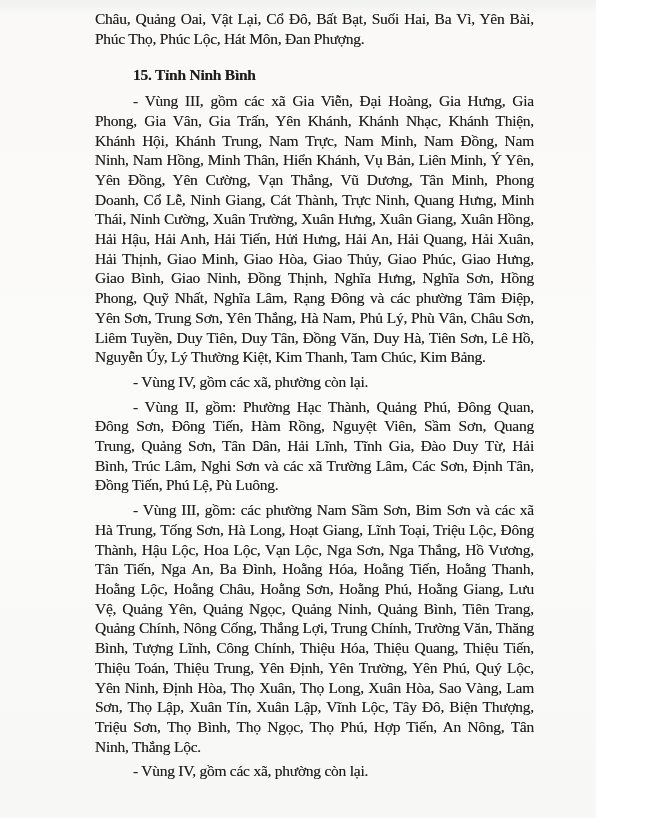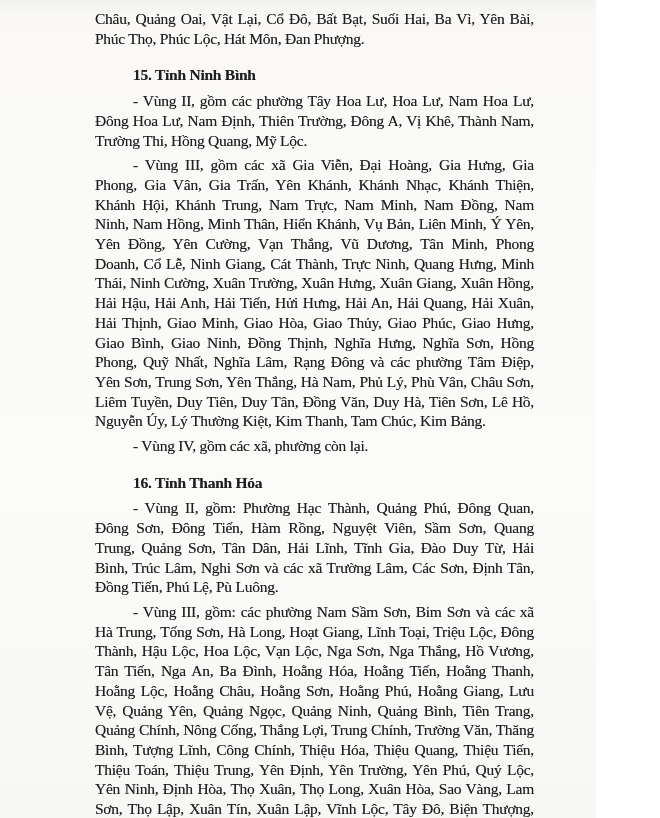--- a/index.html
+++ b/index.html
@@ -42,21 +42,19 @@
     text-shadow: 0 0 0.4px rgba(30,30,30,0.55);
   }
 </style>
 </head>
 <body>
 
 <div class="page">
   <div id="doc-body">
       <p class="para continuation">Châu, Quảng Oai, Vật Lại, Cổ Đô, Bất Bạt, Suối Hai, Ba Vì, Yên Bài, Phúc Thọ, Phúc Lộc, Hát Môn, Đan Phượng.</p>
       <p class="para heading">15. Tỉnh Ninh Bình</p>
-      <p class="para item">- Vùng II, gồm các phường Tây Hoa Lư, Hoa Lư, Nam Hoa Lư, Đông Hoa Lư, Nam Định, Thiên Trường, Đông A, Vị Khê, Thành Nam, Trường Thi, Hồng Quang, Mỹ Lộc.</p>
       <p class="para item">- Vùng III, gồm các xã Gia Viễn, Đại Hoàng, Gia Hưng, Gia Phong, Gia Vân, Gia Trấn, Yên Khánh, Khánh Nhạc, Khánh Thiện, Khánh Hội, Khánh Trung, Nam Trực, Nam Minh, Nam Đồng, Nam Ninh, Nam Hồng, Minh Thân, Hiển Khánh, Vụ Bản, Liên Minh, Ý Yên, Yên Đồng, Yên Cường, Vạn Thắng, Vũ Dương, Tân Minh, Phong Doanh, Cổ Lễ, Ninh Giang, Cát Thành, Trực Ninh, Quang Hưng, Minh Thái, Ninh Cường, Xuân Trường, Xuân Hưng, Xuân Giang, Xuân Hồng, Hải Hậu, Hải Anh, Hải Tiến, Hửi Hưng, Hải An, Hải Quang, Hải Xuân, Hải Thịnh, Giao Minh, Giao Hòa, Giao Thủy, Giao Phúc, Giao Hưng, Giao Bình, Giao Ninh, Đồng Thịnh, Nghĩa Hưng, Nghĩa Sơn, Hồng Phong, Quỹ Nhất, Nghĩa Lâm, Rạng Đông và các phường Tâm Điệp, Yên Sơn, Trung Sơn, Yên Thắng, Hà Nam, Phủ Lý, Phù Vân, Châu Sơn, Liêm Tuyền, Duy Tiên, Duy Tân, Đồng Văn, Duy Hà, Tiên Sơn, Lê Hồ, Nguyễn Úy, Lý Thường Kiệt, Kim Thanh, Tam Chúc, Kim Bảng.</p>
       <p class="para item">- Vùng IV, gồm các xã, phường còn lại.</p>
-      <p class="para heading">16. Tỉnh Thanh Hóa</p>
       <p class="para item">- Vùng II, gồm: Phường Hạc Thành, Quảng Phú, Đông Quan, Đông Sơn, Đông Tiến, Hàm Rồng, Nguyệt Viên, Sầm Sơn, Quang Trung, Quảng Sơn, Tân Dân, Hải Lĩnh, Tĩnh Gia, Đào Duy Từ, Hải Bình, Trúc Lâm, Nghi Sơn và các xã Trường Lâm, Các Sơn, Định Tân, Đồng Tiến, Phú Lệ, Pù Luông.</p>
       <p class="para item">- Vùng III, gồm: các phường Nam Sầm Sơn, Bim Sơn và các xã Hà Trung, Tống Sơn, Hà Long, Hoạt Giang, Lĩnh Toại, Triệu Lộc, Đông Thành, Hậu Lộc, Hoa Lộc, Vạn Lộc, Nga Sơn, Nga Thắng, Hồ Vương, Tân Tiến, Nga An, Ba Đình, Hoằng Hóa, Hoằng Tiến, Hoằng Thanh, Hoằng Lộc, Hoằng Châu, Hoằng Sơn, Hoằng Phú, Hoằng Giang, Lưu Vệ, Quảng Yên, Quảng Ngọc, Quảng Ninh, Quảng Bình, Tiên Trang, Quảng Chính, Nông Cống, Thắng Lợi, Trung Chính, Trường Văn, Thăng Bình, Tượng Lĩnh, Công Chính, Thiệu Hóa, Thiệu Quang, Thiệu Tiến, Thiệu Toán, Thiệu Trung, Yên Định, Yên Trường, Yên Phú, Quý Lộc, Yên Ninh, Định Hòa, Thọ Xuân, Thọ Long, Xuân Hòa, Sao Vàng, Lam Sơn, Thọ Lập, Xuân Tín, Xuân Lập, Vĩnh Lộc, Tây Đô, Biện Thượng, Triệu Sơn, Thọ Bình, Thọ Ngọc, Thọ Phú, Hợp Tiến, An Nông, Tân Ninh, Thắng Lộc.</p>
       <p class="para item">- Vùng IV, gồm các xã, phường còn lại.</p>
     </div>
 </div>
 
 </body></html>

